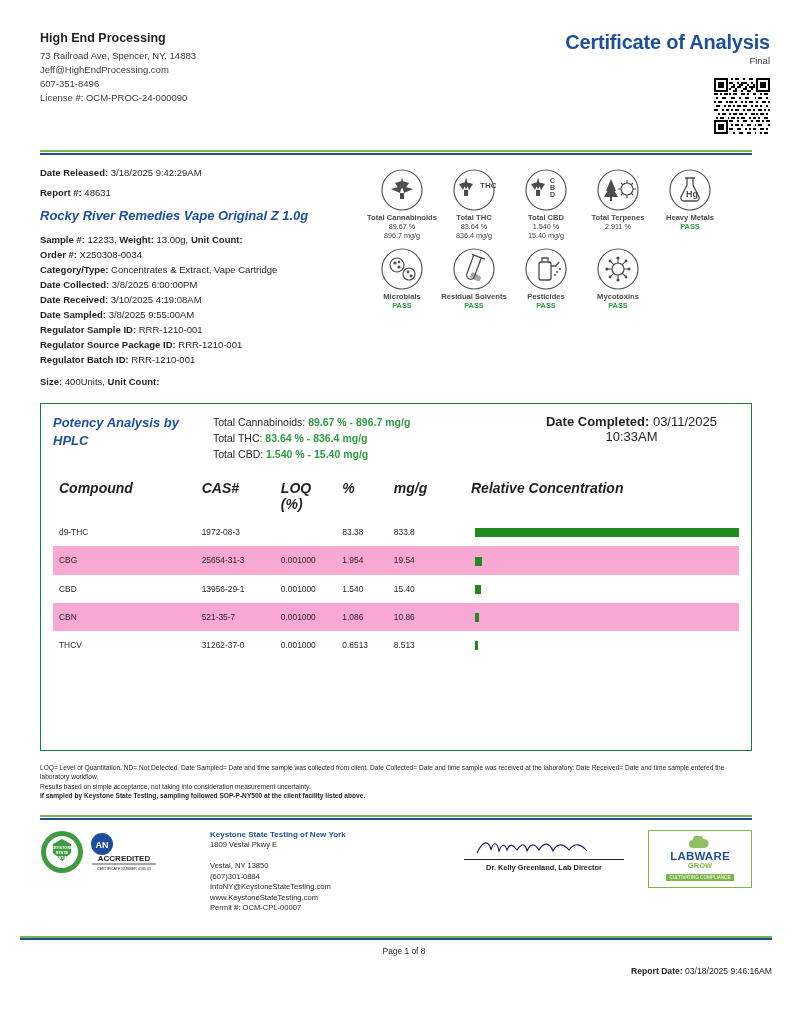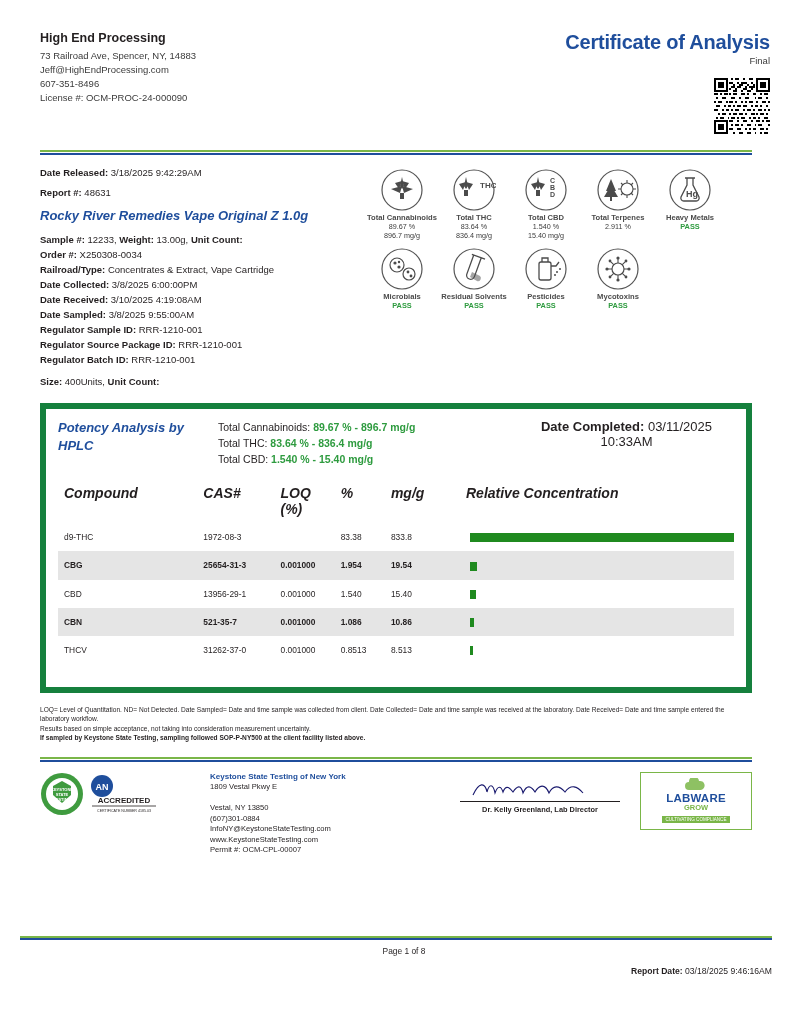--- a/index.html
+++ b/index.html
@@ -43,32 +43,32 @@
 
   
   .icon-grid { display: flex; flex-wrap: wrap; gap: 0px; }
   .icon-cell { width: 72px; text-align: center; margin-bottom: 6px; }
   .icon-art { height: 44px; display: flex; align-items: flex-end; justify-content: center; }
   .icon-label { font-size: 7.6px; font-weight: bold; color: #4b4b4b; margin-top: 2px; line-height: 9px; }
   .icon-val { font-size: 7.2px; color: #3b3b3b; line-height: 9px; }
   .icon-pass { font-size: 7.4px; color: #2e9b3f; font-weight: bold; line-height: 10px; }
 
   
-  .potency-box { margin: 14px 20px 0 20px; border: 6px solid #15803d; padding: 10px 12px 12px 12px; height: 290px; position: relative; }
+  .potency-box { margin: 14px 20px 0 20px; border: 1px solid #15803d; padding: 10px 12px 12px 12px; height: 348px; position: relative; }
   .pot-head { display: flex; }
   .pot-title { color: #1f4e9c; font-size: 13px; font-weight: bold; font-style: italic; width: 160px; line-height: 18px; }
   .pot-totals { flex: 1; font-size: 10.5px; line-height: 16px; color: #231f20; }
   .pot-totals .g { color: #2e9b3f; font-weight: bold; }
   .pot-date { font-size: 13px; text-align: center; width: 215px; }
   .pot-date b { font-weight: bold; }
 
   table.potency { width: 100%; border-collapse: collapse; margin-top: 18px; }
   table.potency th { font-size: 14px; font-weight: bold; text-align: left; padding: 0 0 6px 0; color: #231f20; vertical-align: top; font-style: italic; }
   table.potency td { font-size: 8.4px; padding: 9px 0; color: #231f20; }
-  table.potency tr.alt { background: #e5e5e5; font-weight: bold; }
+  table.potency tr.alt { background: #f9a8d4; }
   .col-cmp { width: 150px; padding-left: 6px !important; }
   .col-cas { width: 80px; }
   .col-loq { width: 62px; }
   .col-pct { width: 52px; }
   .col-mgg { width: 78px; }
   .barcell { padding-left: 4px !important; }
   .bar { height: 9px; background: #1f8a1f; display: inline-block; vertical-align: middle; }
 
   
   .notes { margin: 12px 20px 0 20px; font-size: 6.6px; color: #231f20; line-height: 9.4px; }
@@ -79,21 +79,21 @@
   .foot-rule-b { height: 2px; background: #1f4e9c; margin: 1px 20px 0 20px; }
   .footer { display: flex; padding: 10px 20px 0 20px; }
   .seal-wrap { display: flex; align-items: flex-start; gap: 4px; width: 150px; }
   .seal { width: 44px; height: 44px; }
   .acc { width: 72px; }
   .ks-block { width: 230px; font-size: 7.6px; line-height: 10.5px; color: #231f20; margin-left: 20px; }
   .ks-block .nm { font-weight: bold; color: #1f4e9c; font-size: 8px; }
   .sig-wrap { flex: 1; text-align: center; padding-top: 8px; }
   .sig-line { border-bottom: 1px solid #231f20; width: 160px; margin: 0 auto; height: 22px; position: relative; }
   .sig-name { font-size: 7.4px; font-weight: bold; margin-top: 3px; }
-  .lw-logo { width: 112px; height: 58px; border: 1px solid #7ab648; display: flex; flex-direction: column; align-items: center; justify-content: center; }
+  .lw-logo { width: 104px; height: 58px; border: 1px solid #7ab648; display: flex; flex-direction: column; align-items: center; justify-content: center; }
   .lw-main { font-size: 11.5px; font-weight: bold; color: #1f4e9c; letter-spacing: .2px; }
   .lw-grow { font-size: 7.5px; font-weight: bold; color: #7ab648; margin-top: -1px; }
   .lw-tag { font-size: 4.6px; color: #7ab648; background: #7ab648; color: #fff; padding: 1px 3px; margin-top: 4px; }
 
   .bottom-rule-g { height: 2px; background: #7ab648; position: absolute; left: 20px; right: 20px; bottom: 86px; }
   .bottom-rule-b { height: 2px; background: #1f4e9c; position: absolute; left: 20px; right: 20px; bottom: 84px; }
   .page-num { position: absolute; left: 16px; right: 0; bottom: 68px; text-align: center; font-size: 8.4px; }
   .report-date { position: absolute; right: 20px; bottom: 48px; font-size: 8.6px; }
   .report-date b { font-weight: bold; }
 </style>
@@ -277,21 +277,21 @@
           <span class="val">12233,</span>
           <b>Weight:</b>
           <span class="val">13.00g,</span>
           <b>Unit Count:</b>
         </div>
         <div>
           <b>Order #:</b>
           <span class="val">X250308-0034</span>
         </div>
         <div>
-          <b>Railroad/Type:</b>
+          <b>Category/Type:</b>
           <span class="val">Concentrates &amp; Extract, Vape Cartridge</span>
         </div>
         <div>
           <b>Date Collected:</b>
           <span class="val">3/8/2025 6:00:00PM</span>
         </div>
         <div>
           <b>Date Received:</b>
           <span class="val">3/10/2025 4:19:08AM</span>
         </div>

